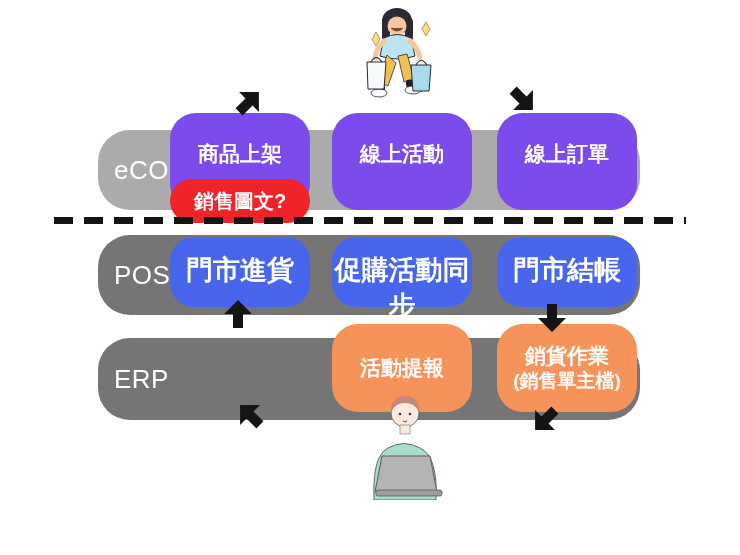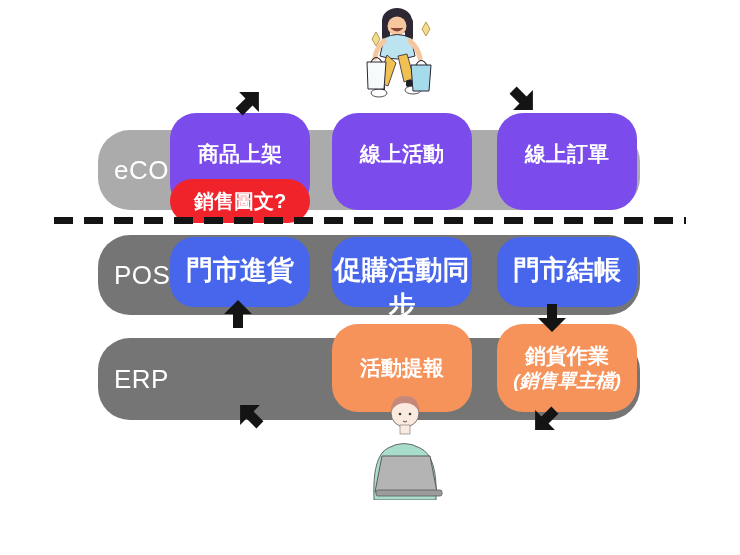--- a/index.html
+++ b/index.html
@@ -23,21 +23,21 @@
   }
   .c1{left:170px}.c2{left:332px}.c3{left:497px}
   .box-purple{top:113px;height:97px;background:var(--purple,#7B4BEC);border-radius:26px;
     align-items:flex-start;padding-top:27px;font-size:21px;z-index:2;}
   .box-red{top:179px;height:44px;background:var(--red,#F0232B);border-radius:30px;
     align-items:center;font-size:20px;z-index:3;}
   .box-blue{top:237px;height:70px;background:var(--blue,#4766EB);border-radius:24px;
     align-items:flex-start;padding-top:15px;font-size:27px;z-index:2;}
   .box-orange{top:324px;height:88px;background:var(--orange,#F5935B);border-radius:26px;
     flex-direction:column;align-items:center;justify-content:center;font-size:21px;z-index:2;line-height:1.3;}
-  .box-orange .sub{font-size:19px;font-style:italic;}
+  .box-orange .sub{font-size:19px;}
   
   .divider{
     position:absolute;left:54px;top:217px;width:632px;height:7px;z-index:4;
     background:repeating-linear-gradient(90deg,var(--line,#141414) 0 19px,transparent 19px 30px);
   }
   
   .arrow{position:absolute;width:34px;height:34px;z-index:4;}
   .arrow svg{display:block;width:100%;height:100%;}
   .a1{left:232px;top:85px;transform:rotate(45deg);}
   .a2{left:506px;top:83px;transform:rotate(135deg);}

